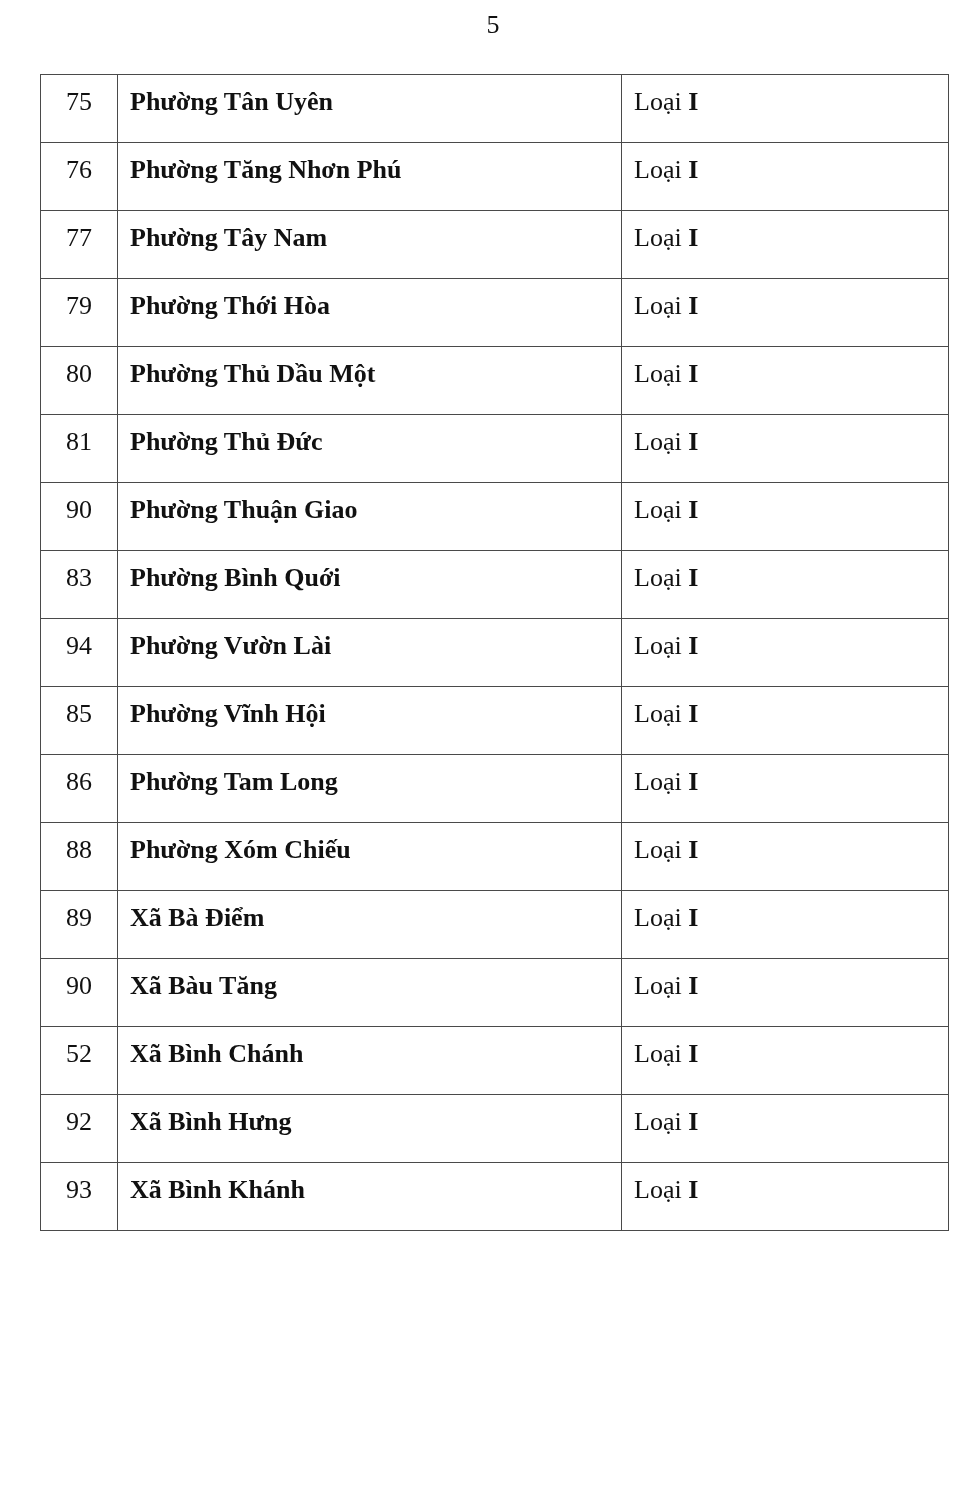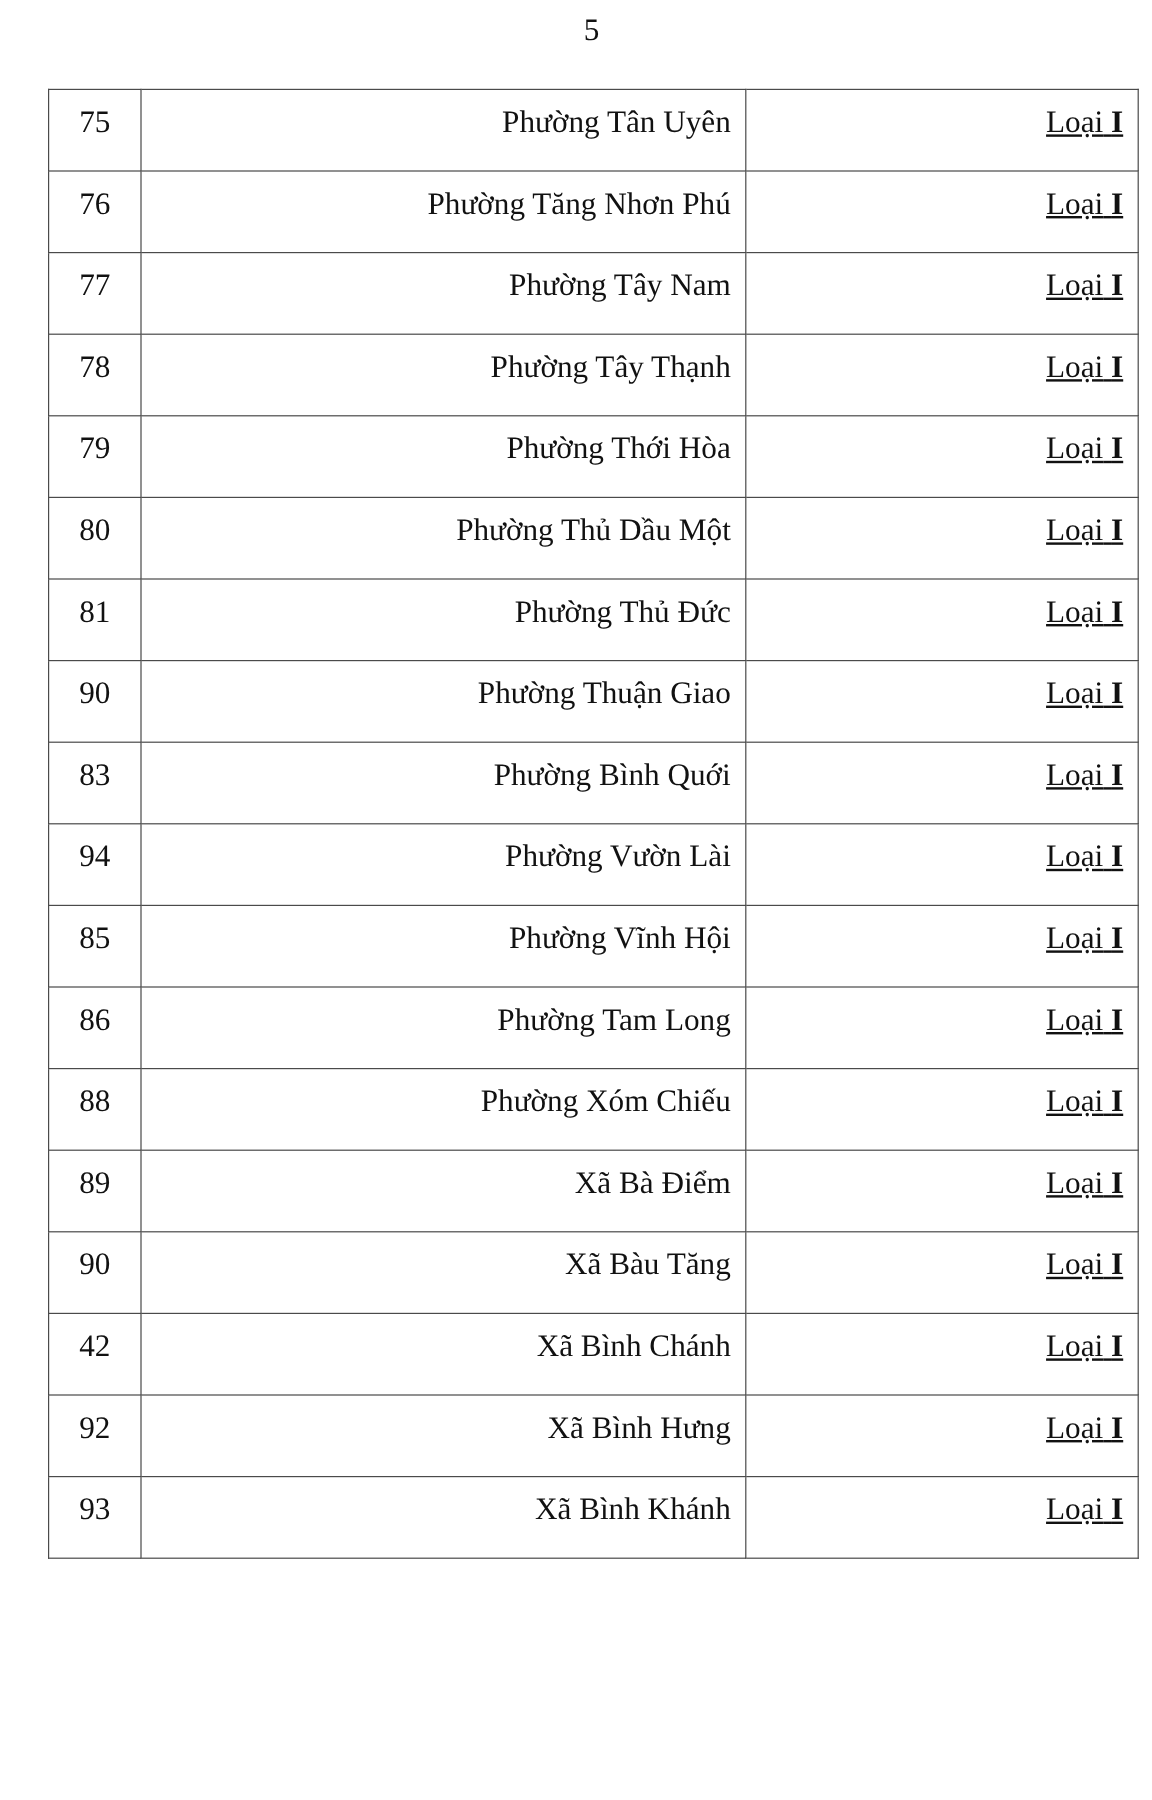--- a/index.html
+++ b/index.html
@@ -41,31 +41,31 @@
     }
     col.c-no { width: 77px; }
     col.c-name { width: 504px; }
     col.c-type { width: 327px; }
     td.cell-no {
       text-align: center;
       vertical-align: top;
       padding-top: 20px;
     }
     td.cell-name {
-      text-align: right;
+      text-align: left;
       vertical-align: top;
       padding-top: 20px;
       padding-left: 10px;
+      font-weight: bold;
     }
     td.cell-type {
-      text-align: right;
+      text-align: left;
       vertical-align: top;
       padding-top: 27px;
       padding-right: 4px;
-      text-decoration: underline;
     }
     .type-word { font-weight: normal; }
     .type-grade { font-weight: bold; }
   </style>
 </head>
 <body>
 
 <div class="page-number">5</div>
 
 <table class="doc-table">
@@ -87,25 +87,20 @@
     <td class="cell-name"><span>Phường Tăng Nhơn Phú</span></td>
     <td class="cell-type"><span class="type-word">Loại</span> <span class="type-grade">I</span></td>
   </tr>
 
   <tr>
     <td class="cell-no"><span>77</span></td>
     <td class="cell-name"><span>Phường Tây Nam</span></td>
     <td class="cell-type"><span class="type-word">Loại</span> <span class="type-grade">I</span></td>
   </tr>
 
-  <tr>
-    <td class="cell-no"><span>78</span></td>
-    <td class="cell-name"><span>Phường Tây Thạnh</span></td>
-    <td class="cell-type"><span class="type-word">Loại</span> <span class="type-grade">I</span></td>
-  </tr>
 
   <tr>
     <td class="cell-no"><span>79</span></td>
     <td class="cell-name"><span>Phường Thới Hòa</span></td>
     <td class="cell-type"><span class="type-word">Loại</span> <span class="type-grade">I</span></td>
   </tr>
 
   <tr>
     <td class="cell-no"><span>80</span></td>
     <td class="cell-name"><span>Phường Thủ Dầu Một</span></td>
@@ -161,21 +156,21 @@
     <td class="cell-type"><span class="type-word">Loại</span> <span class="type-grade">I</span></td>
   </tr>
 
   <tr>
     <td class="cell-no"><span>90</span></td>
     <td class="cell-name"><span>Xã Bàu Tăng</span></td>
     <td class="cell-type"><span class="type-word">Loại</span> <span class="type-grade">I</span></td>
   </tr>
 
   <tr>
-    <td class="cell-no"><span>42</span></td>
+    <td class="cell-no"><span>52</span></td>
     <td class="cell-name"><span>Xã Bình Chánh</span></td>
     <td class="cell-type"><span class="type-word">Loại</span> <span class="type-grade">I</span></td>
   </tr>
 
   <tr>
     <td class="cell-no"><span>92</span></td>
     <td class="cell-name"><span>Xã Bình Hưng</span></td>
     <td class="cell-type"><span class="type-word">Loại</span> <span class="type-grade">I</span></td>
   </tr>
 

